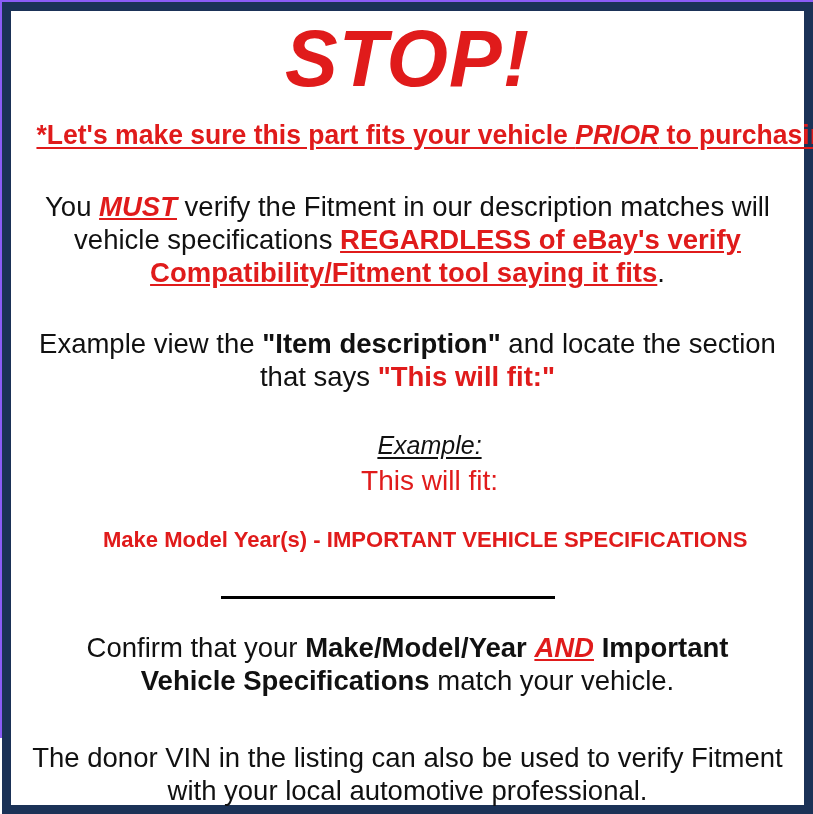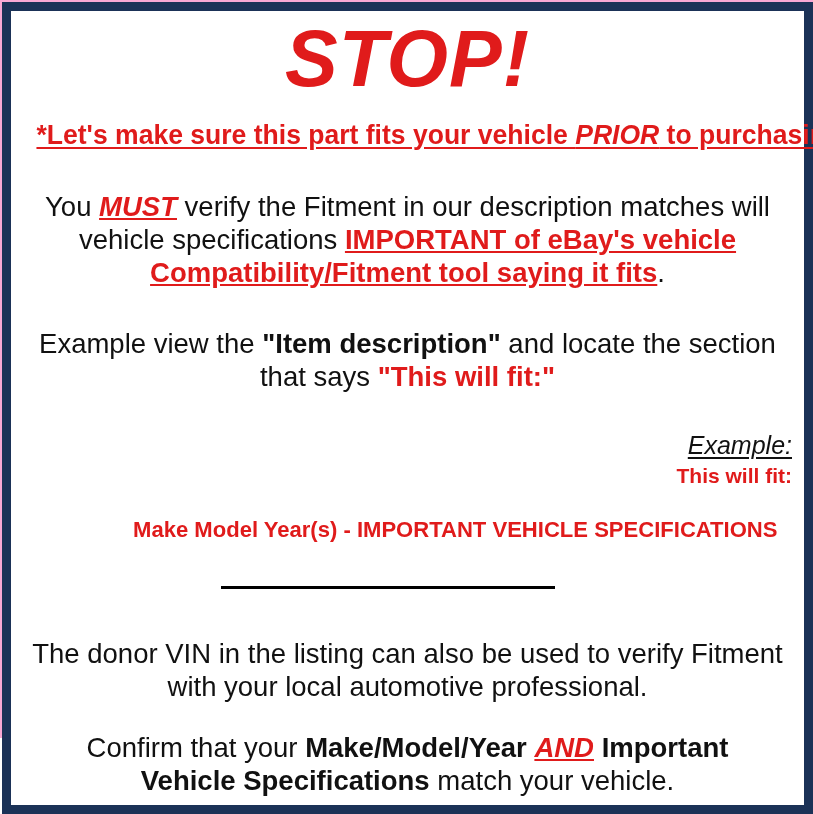--- a/index.html
+++ b/index.html
@@ -13,21 +13,21 @@
     font-family: "Liberation Sans", sans-serif;
     overflow: hidden;
   }
 
   #notice-frame {
     position: relative;
     box-sizing: border-box;
     width: 813px;
     height: 738px;
     padding: 2px 0 7px 2px;
-    background: #f9a8d4;
+    background: #8b5cf6;
   }
 
   #notice-border {
     box-sizing: border-box;
     width: 811px;
     height: 812px;
     border: 9px solid #1b3257;
     background: #ffffff;
     padding: 0 12px;
     text-align: center;
@@ -74,36 +74,36 @@
   .para-confirm { padding-top: 28px;  max-width: 742px; }
   .para-vin     { padding-top: 44px;  max-width: 760px; }
 
   .red        { color: #e01b1b; margin-top: 42px; }
   .bold       { font-weight: bold; }
   .bi         { font-weight: bold; font-style: italic; }
   .ul         { text-decoration: underline; text-underline-offset: 2px; }
 
   
   .example-block {
-    text-align: right;
+    text-align: center;
     padding: 38px 0 0 44px;
   }
   .example-label {
     font-size: 25px;
     line-height: 1.15;
     font-style: italic;
     color: #111111;
     text-decoration: underline;
     text-underline-offset: 3px;
     display: inline-block;
   }
   .example-fit {
-    font-size: 21px;
+    font-size: 28px;
     line-height: 1.35;
-    font-weight: bold;
+    font-weight: normal;
     color: #e01b1b;
     padding-top: 2px;
   }
   .example-spec {
     font-size: 22.5px;
     line-height: 1.2;
     font-weight: bold;
     color: #e01b1b;
     padding: 26px 0 0 6px;
     transform: scaleX(0.98);
@@ -137,34 +137,34 @@
 </head>
 <body>
 
 <div id="notice-frame">
   <div id="notice-border">
 
     <div class="stop-heading">STOP!</div>
 
     <div class="subtitle"><span class="u-line"><span>*Let's make sure this part fits your vehicle </span><span class="ital">PRIOR</span><span> to purchasing*</span></span></div>
 
-    <p class="para para-must"><span>You </span><span class="red bi ul">MUST</span><span> verify the Fitment in our description matches will vehicle specifications </span><span class="red bold ul">IMPORTANT of eBay's vehicle Compatibility/Fitment tool saying it fits</span><span>.</span></p>
+    <p class="para para-must"><span>You </span><span class="red bi ul">MUST</span><span> verify the Fitment in our description matches will vehicle specifications </span><span class="red bold ul">REGARDLESS of eBay's verify Compatibility/Fitment tool saying it fits</span><span>.</span></p>
 
     <p class="para para-view"><span>Example view the </span><span class="bold">"Item description"</span><span> and locate the section that says </span><span class="red bold">"This will fit:"</span></p>
 
     <div class="example-block">
       <div><span class="example-label">Example:</span></div>
       <div class="example-fit">This will fit:</div>
       <div class="example-spec">Make Model Year(s) - IMPORTANT VEHICLE SPECIFICATIONS</div>
     </div>
 
     <div class="divider-wrap">
       <span class="divider"></span>
     </div>
 
+    <p class="para para-confirm"><span>Confirm that your </span><span class="bold">Make/Model/Year</span><span>&nbsp;</span><span class="red bi ul">AND</span><span>&nbsp;</span><span class="bold">Important Vehicle Specifications</span><span> match your vehicle.</span></p>
+
     <p class="para para-vin">The donor VIN in the listing can also be used to verify Fitment with your local automotive professional.</p>
-
-    <p class="para para-confirm"><span>Confirm that your </span><span class="bold">Make/Model/Year</span><span>&nbsp;</span><span class="red bi ul">AND</span><span>&nbsp;</span><span class="bold">Important Vehicle Specifications</span><span> match your vehicle.</span></p>
 
     <p class="thanks">Thank you for confirming Fitment!</p>
 
   </div>
 </div>
 
 </body></html>

